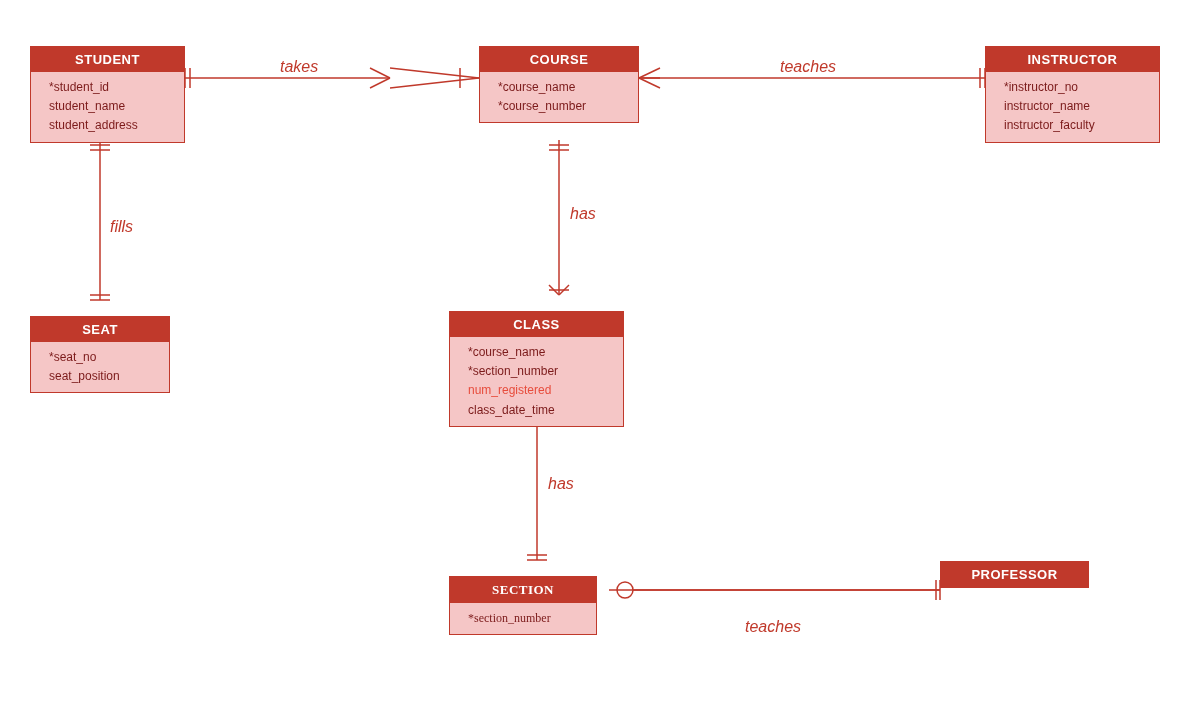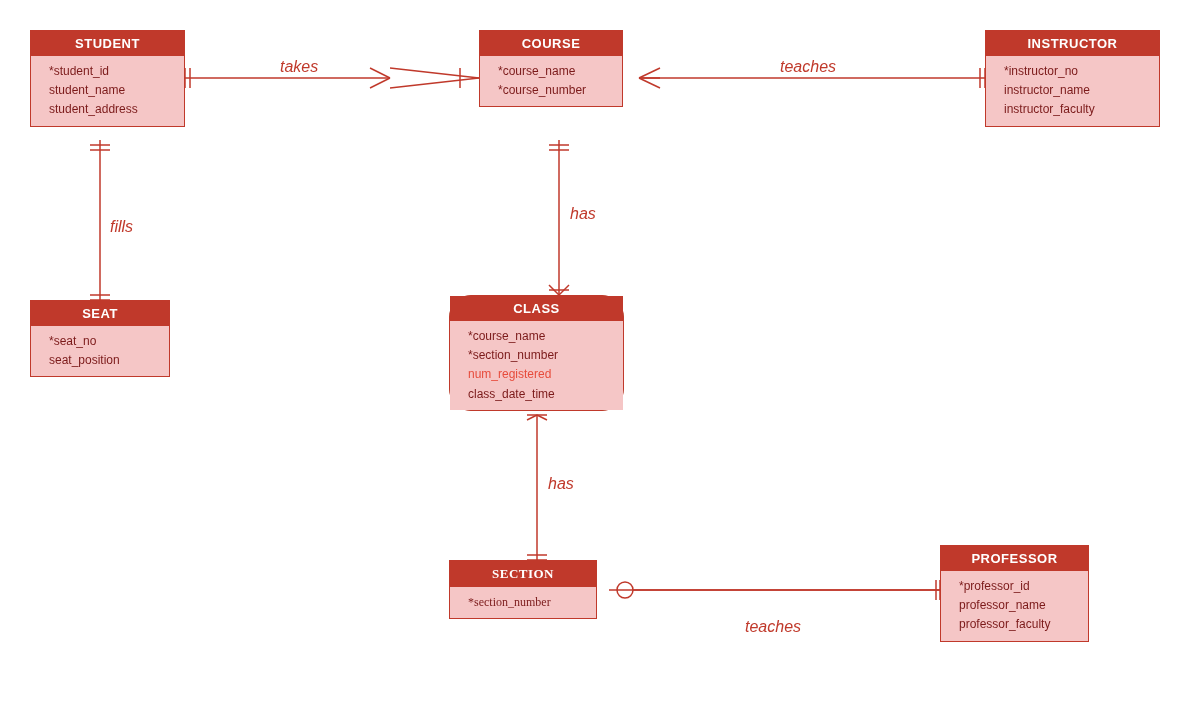--- a/index.html
+++ b/index.html
@@ -21,20 +21,21 @@
       top: 0; left: 0;
       width: 1201px;
       height: 724px;
       pointer-events: none;
     }
     .entity {
       position: absolute;
       border: 1.5px solid #c0392b;
       background: #4d7c0f;
       font-size: 12px;
+      margin-top: 16px;
     }
     .entity-header {
       background: #c0392b;
       color: #fff;
       font-weight: bold;
       font-size: 13px;
       text-align: center;
       padding: 5px 10px;
       letter-spacing: 0.5px;
     }
@@ -125,21 +126,21 @@
 
   <div class="entity" style="left:30px; top:30px; width:155px;">
     <div class="entity-header">STUDENT</div>
     <div class="entity-body">
       <div>*student_id</div>
       <div>student_name</div>
       <div>student_address</div>
     </div>
   </div>
 
-  <div class="entity" style="left:479px; top:30px; width:144px;">
+  <div class="entity" style="left:479px; top:30px; width:160px;">
     <div class="entity-header">COURSE</div>
     <div class="entity-body">
       <div>*course_name</div>
       <div>*course_number</div>
     </div>
   </div>
 
   <div class="entity" style="left:30px; top:300px; width:140px;">
     <div class="entity-header">SEAT</div>
     <div class="entity-body">
@@ -150,39 +151,34 @@
 
   <div class="entity" style="left:985px; top:30px; width:175px;">
     <div class="entity-header">INSTRUCTOR</div>
     <div class="entity-body">
       <div>*instructor_no</div>
       <div>instructor_name</div>
       <div>instructor_faculty</div>
     </div>
   </div>
 
-  <div class="entity" style="left:449px; top:295px; width:175px;border-radius:22px;">
+  <div class="entity" style="left:449px; top:295px; width:175px;">
     <div class="entity-header">CLASS</div>
     <div class="entity-body">
       <div>*course_name</div>
       <div>*section_number</div>
       <div style="color:#e74c3c;">num_registered</div>
       <div>class_date_time</div>
     </div>
   </div>
 
   <div class="entity" style="left:449px; top:560px; width:148px;font-family:Liberation Serif, serif;">
     <div class="entity-header">SECTION</div>
     <div class="entity-body">
       <div>*section_number</div>
     </div>
   </div>
 
   <div class="entity" style="left:940px; top:545px; width:149px;">
     <div class="entity-header">PROFESSOR</div>
-    <div class="entity-body">
-      <div>*professor_id</div>
-      <div>professor_name</div>
-      <div>professor_faculty</div>
-    </div>
   </div>
 
 </div>
 
 </body></html>

